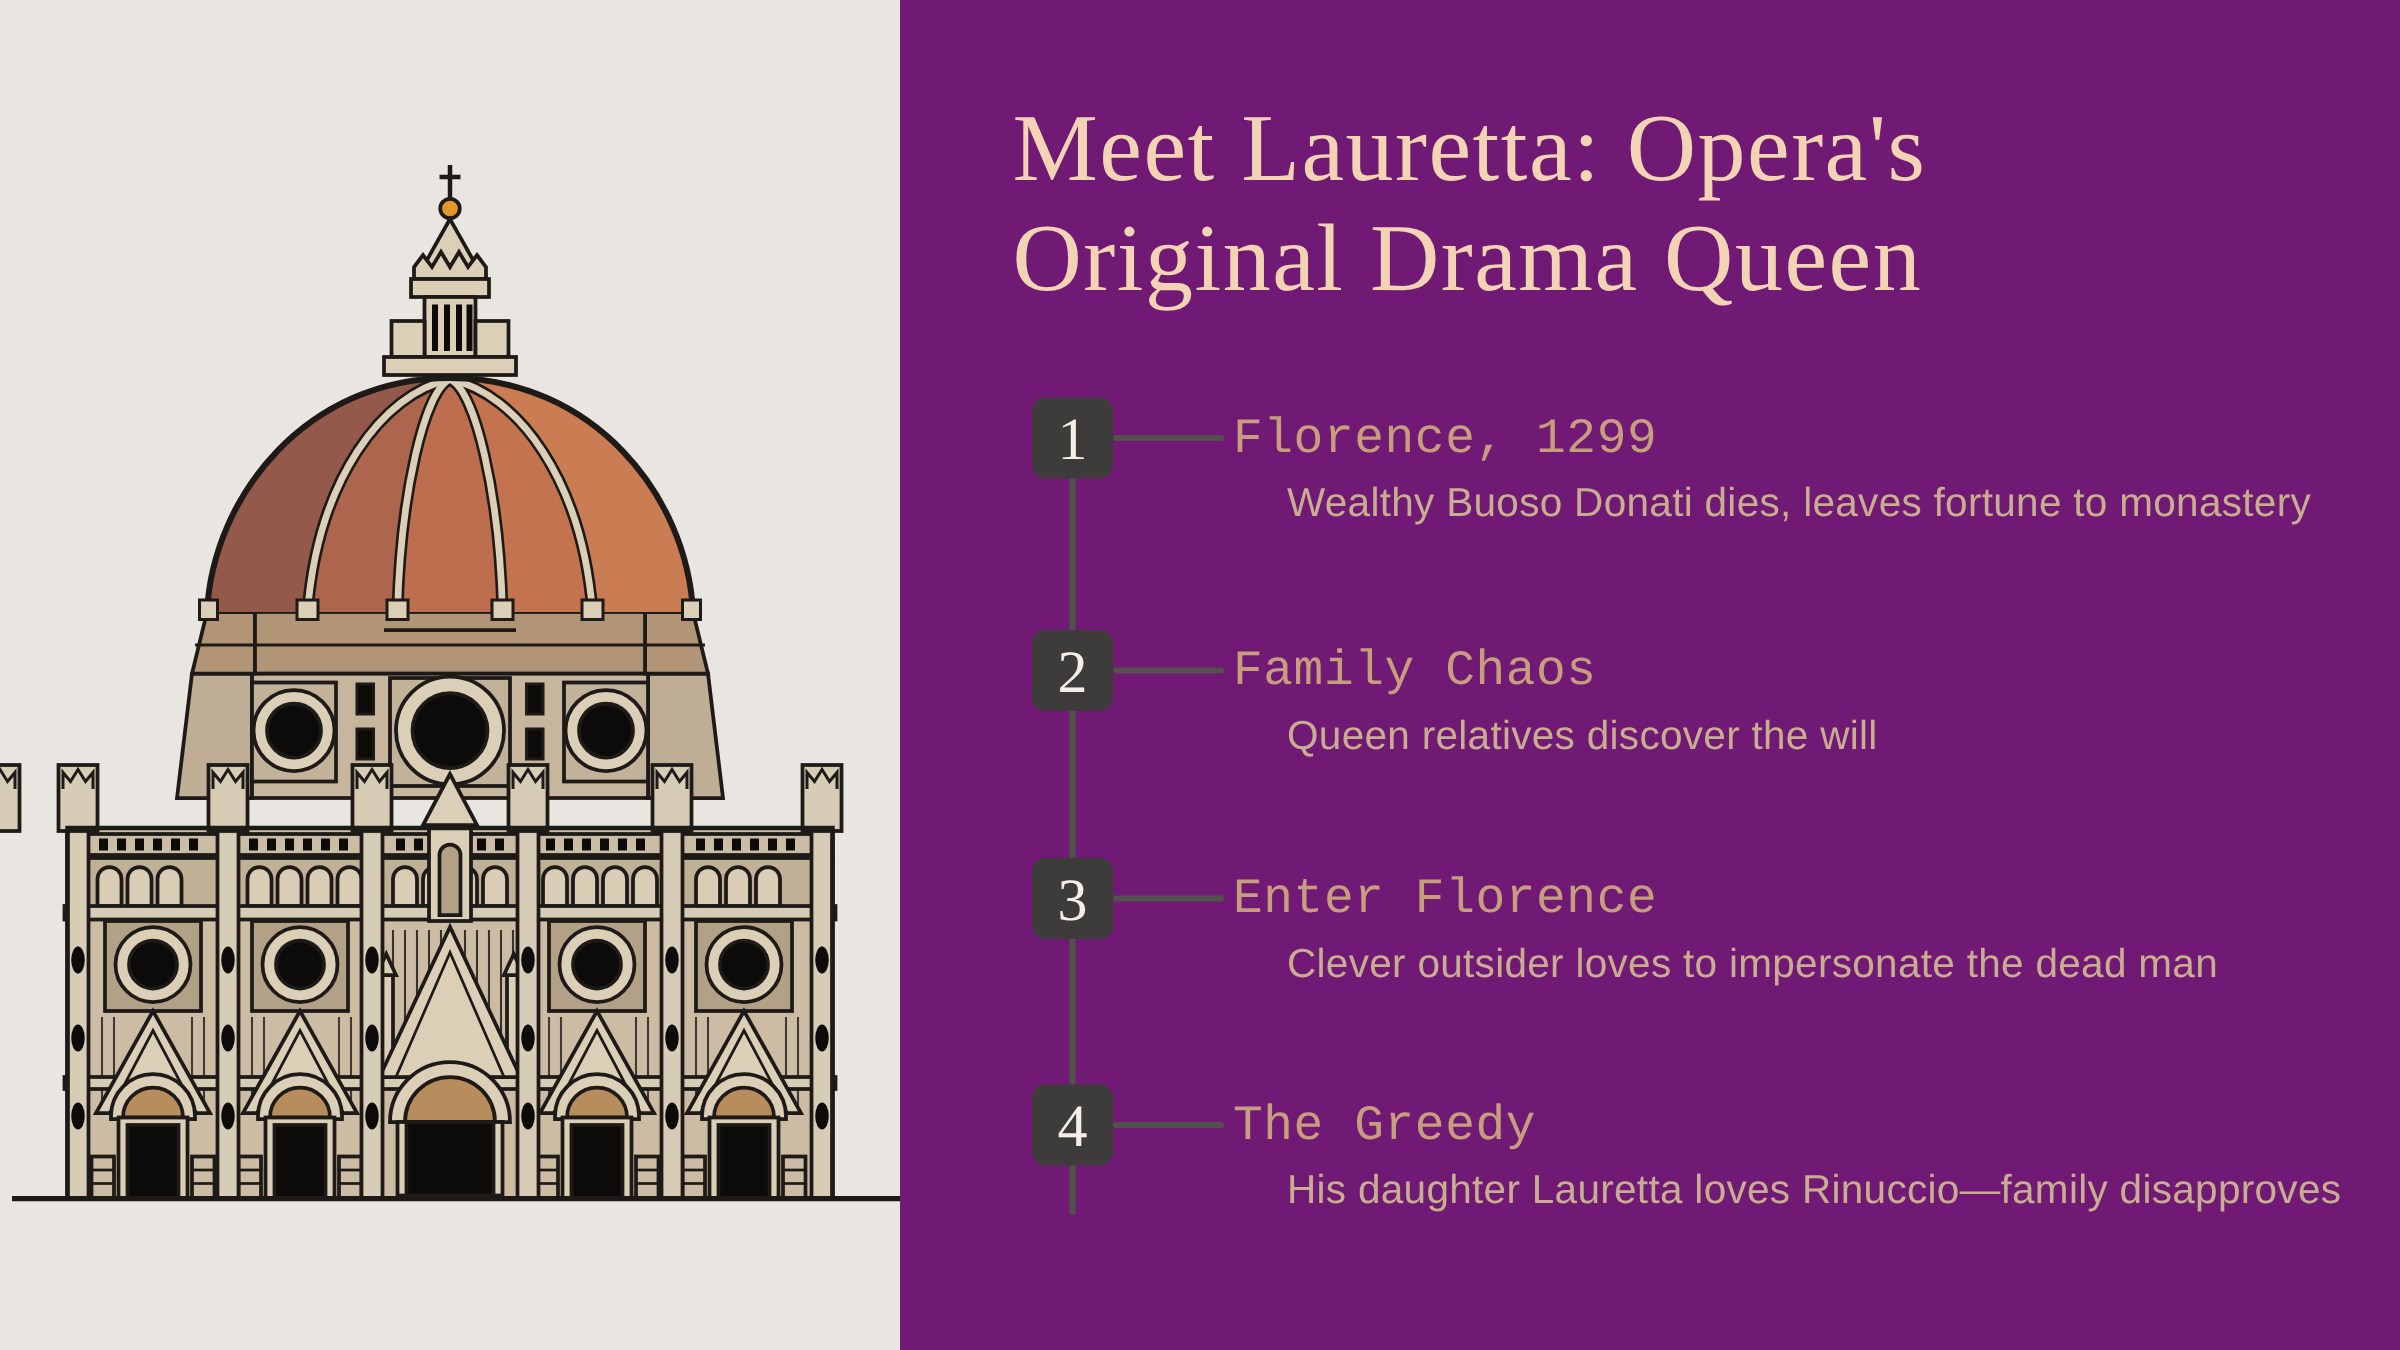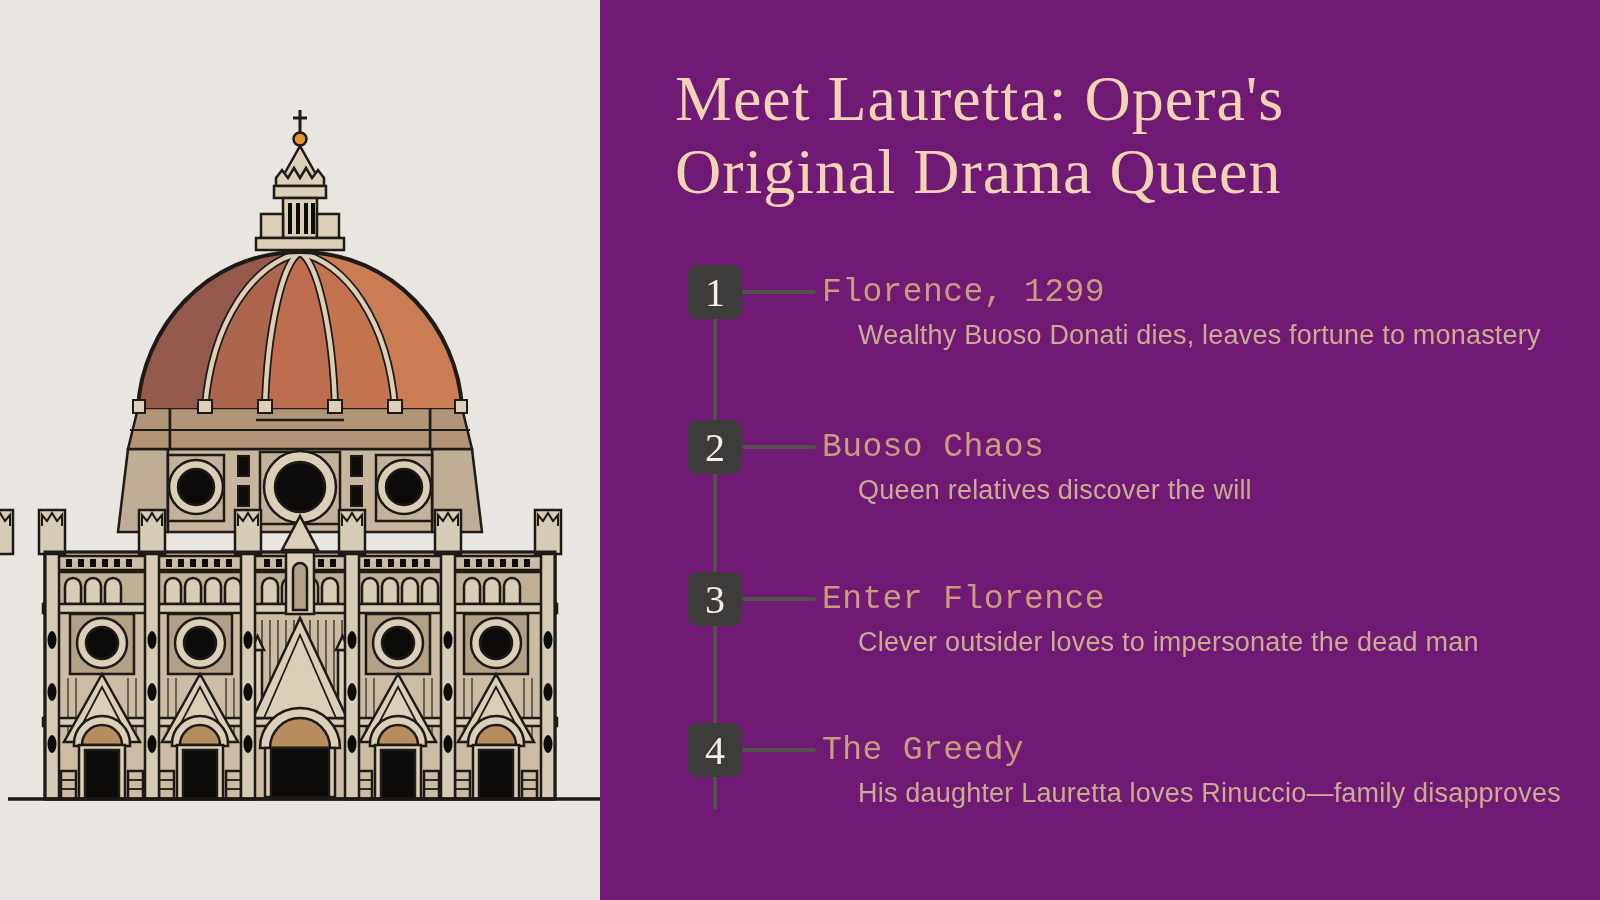--- a/index.html
+++ b/index.html
@@ -358,21 +358,21 @@
       <div class="timeline-item item-1">
         <div class="step-badge">1</div>
         <div class="step-connector"></div>
         <div class="step-heading">Florence, 1299</div>
         <div class="step-description">Wealthy Buoso Donati dies, leaves fortune to monastery</div>
       </div>
 
       <div class="timeline-item item-2">
         <div class="step-badge">2</div>
         <div class="step-connector"></div>
-        <div class="step-heading">Buoso Chaos</div>
+        <div class="step-heading">Family Chaos</div>
         <div class="step-description">Queen relatives discover the will</div>
       </div>
 
       <div class="timeline-item item-3">
         <div class="step-badge">3</div>
         <div class="step-connector"></div>
         <div class="step-heading">Enter Florence</div>
         <div class="step-description">Clever outsider loves to impersonate the dead man</div>
       </div>
 

